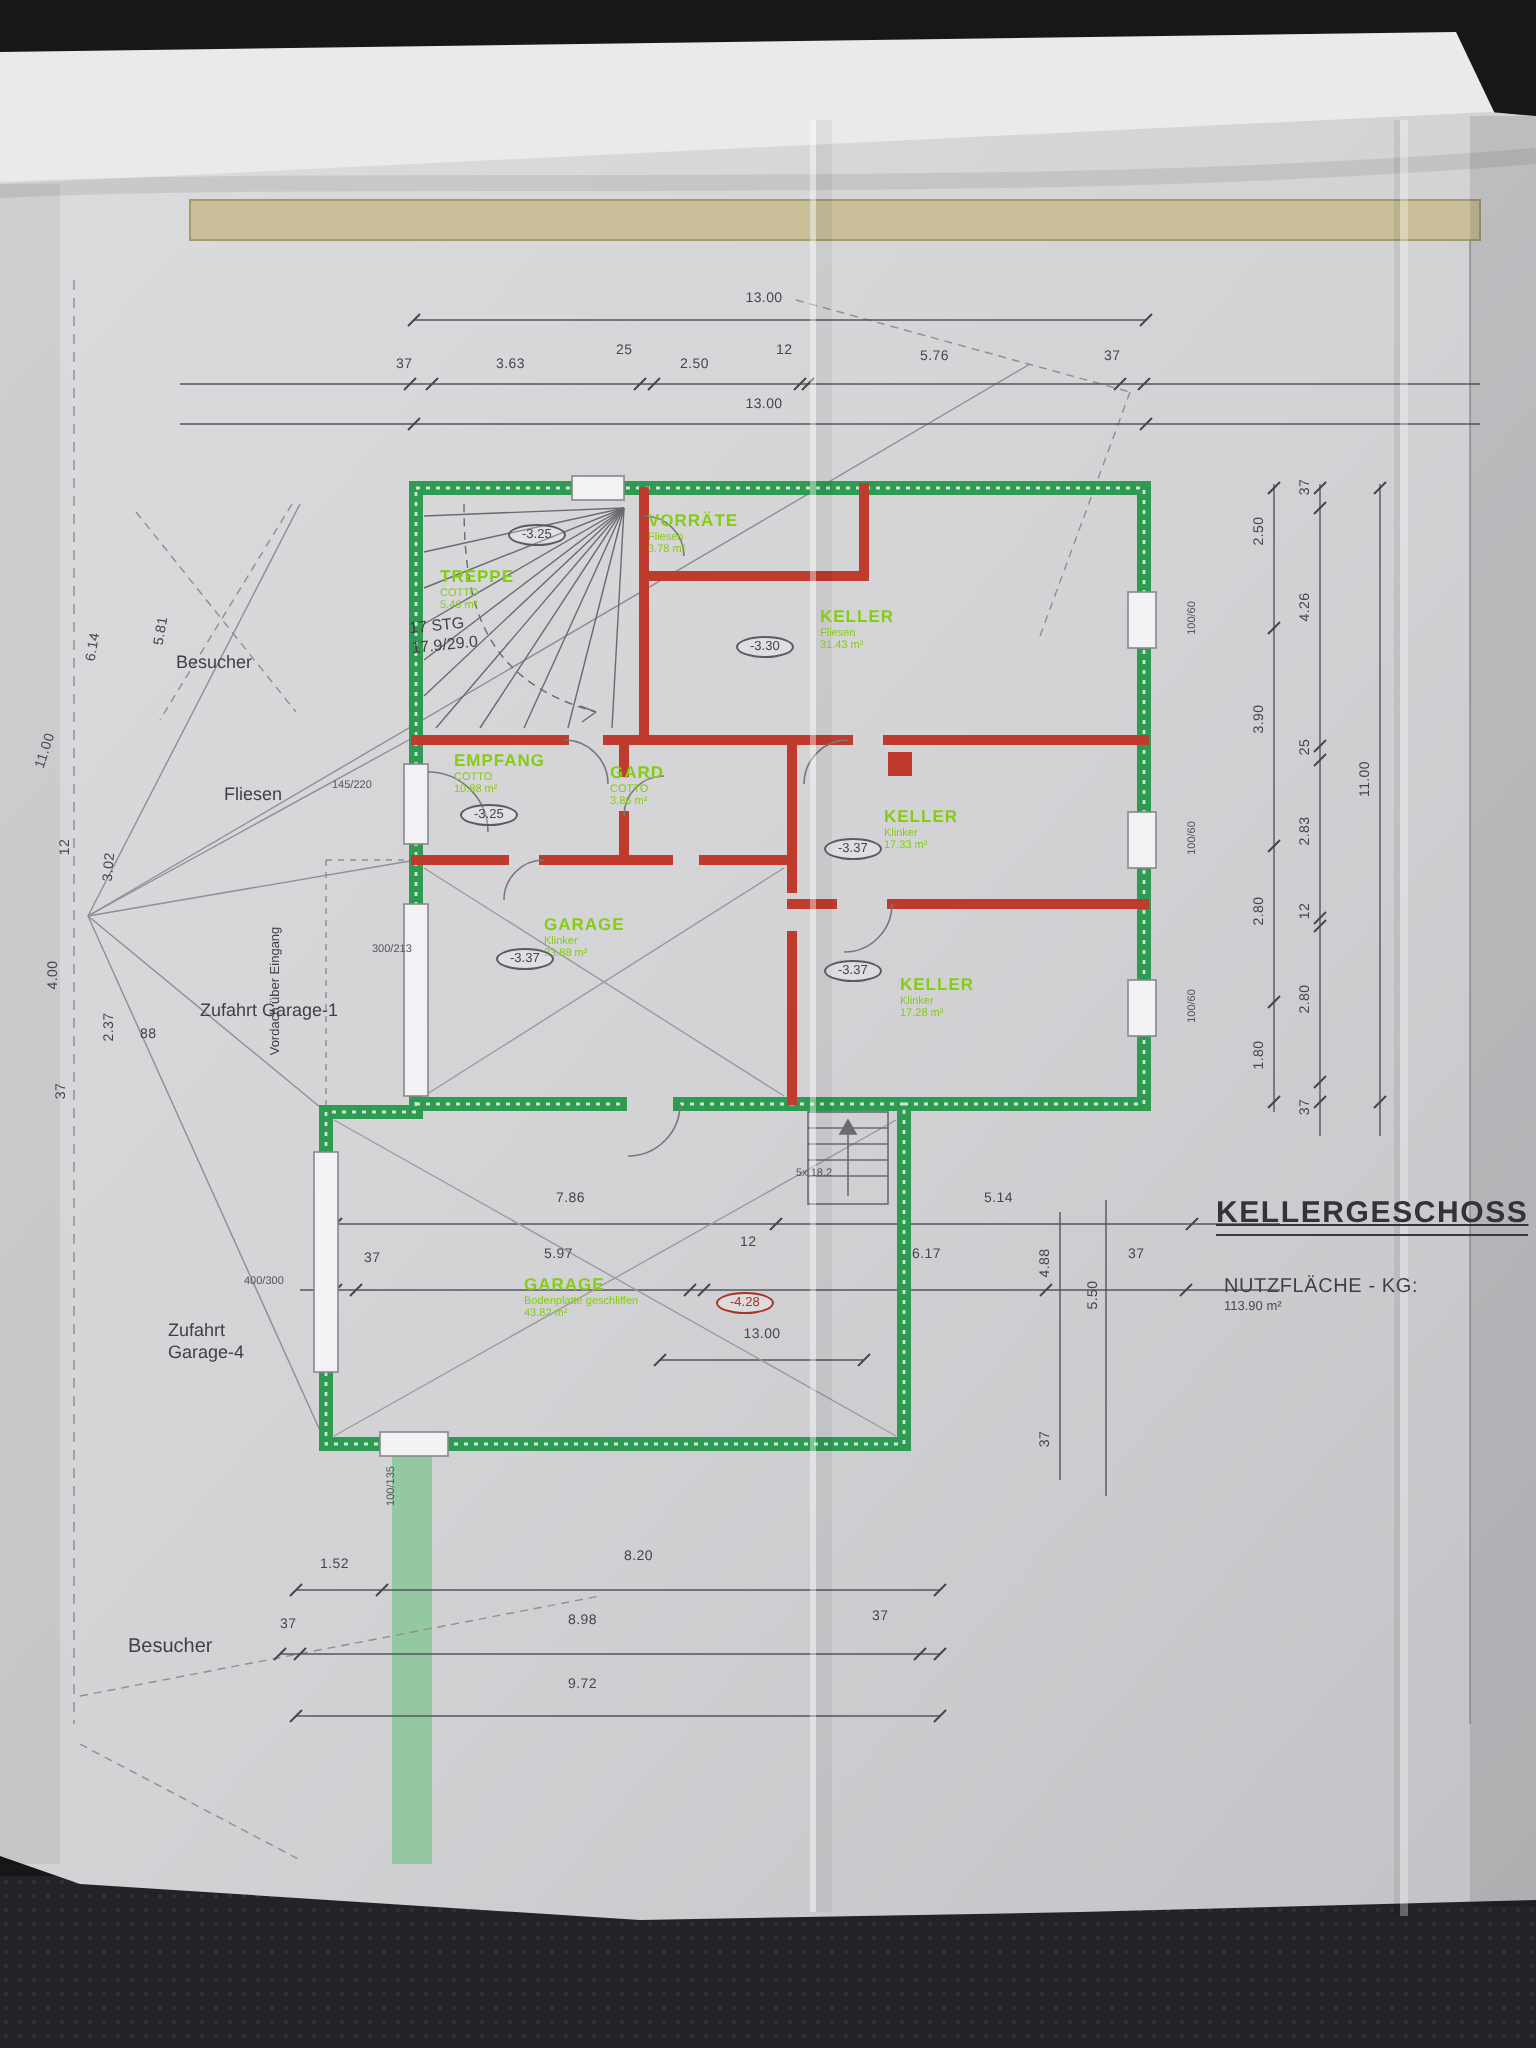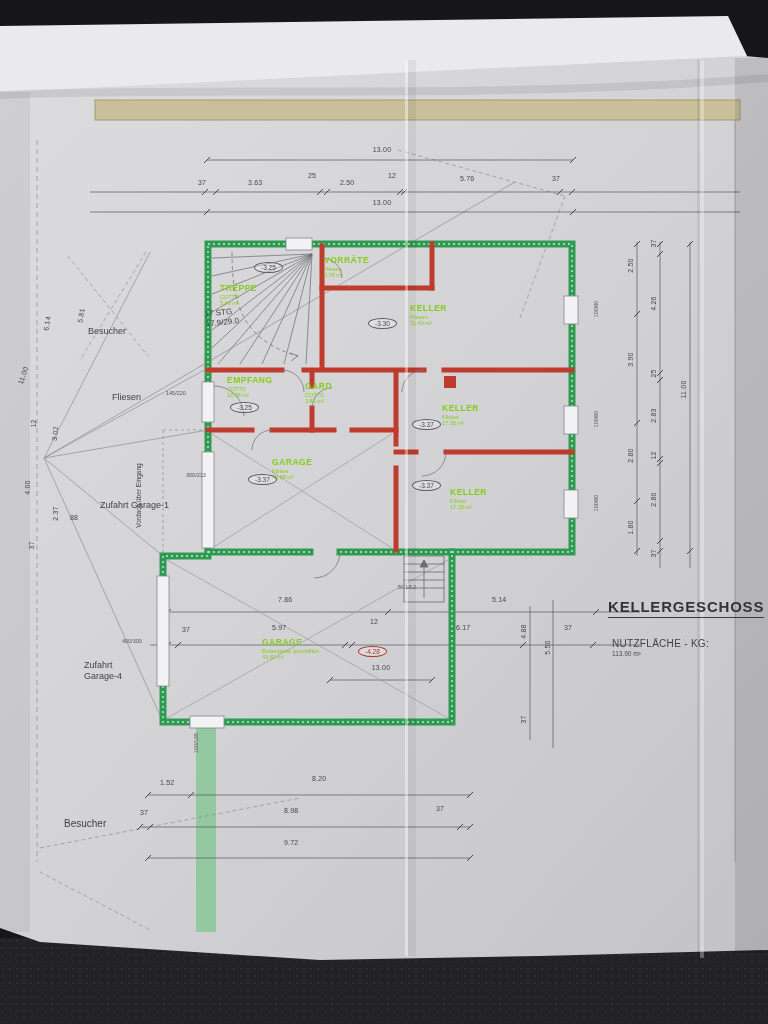--- a/index.html
+++ b/index.html
@@ -19,21 +19,21 @@
   .badge{position:absolute;font-size:6.5px;color:#45454c;border:1px solid #5a5a60;
          border-radius:50%;padding:1px 6px;white-space:nowrap;background:rgba(255,255,255,.25);}
   .badge.red{color:#a93327;border-color:#a93327;}
   .lbl{position:absolute;font-size:9px;color:#3f3f46;white-space:nowrap;}
   .lbl.wrap{white-space:normal;line-height:1.2;}
   .lbl.v{transform:rotate(-90deg);transform-origin:center;font-size:6.5px;}
   .ann{position:absolute;font-size:5.5px;color:#55555c;white-space:nowrap;}
   .ann.v{transform:rotate(-90deg);transform-origin:center;}
   .stair-note{position:absolute;font-size:8px;color:#3f3f46;line-height:1.2;transform:rotate(-6deg);}
   .title{position:absolute;font-size:15px;font-weight:600;letter-spacing:.8px;color:#33333a;
-         border-bottom:1.5px solid #3a3a40;padding-bottom:2px;}
+         border-bottom:1.5px solid #3a3a40;padding-bottom:2px;text-decoration:underline;}
   .subtitle{position:absolute;font-size:10px;color:#3f3f46;letter-spacing:.3px;}
   .subvalue{position:absolute;font-size:6.5px;color:#4a4a50;}
 </style>
 </head>
 <body>
 
 <div class="stage">
 
 <svg width="768" height="1024" viewBox="0 0 768 1024">
   <defs>

